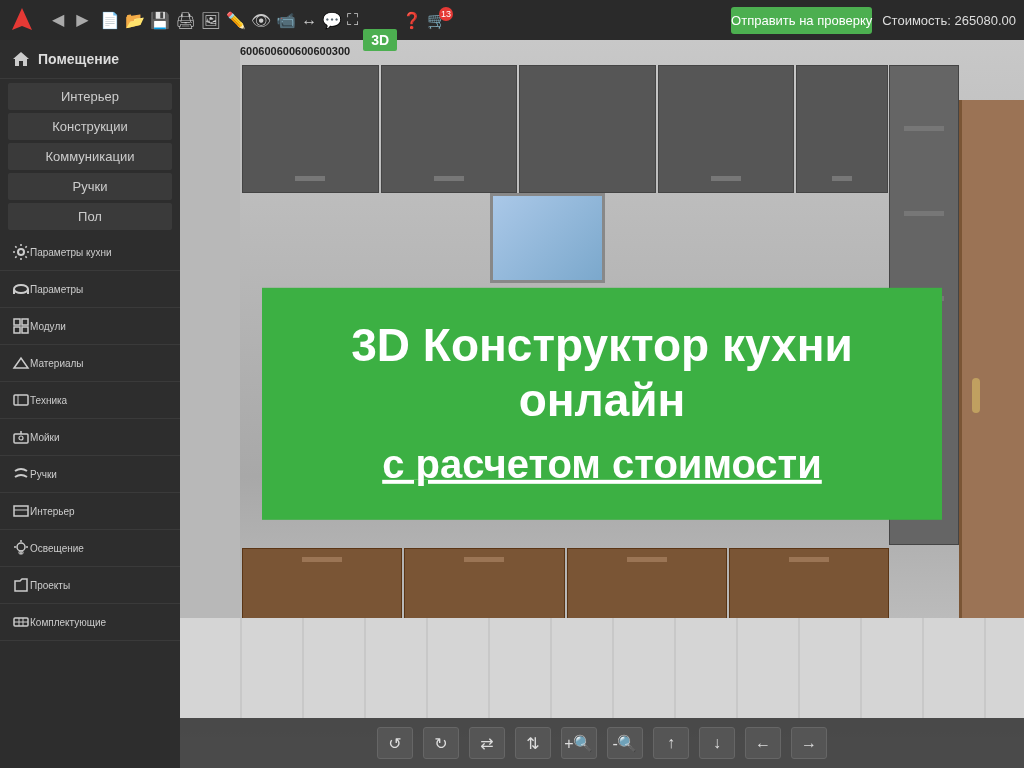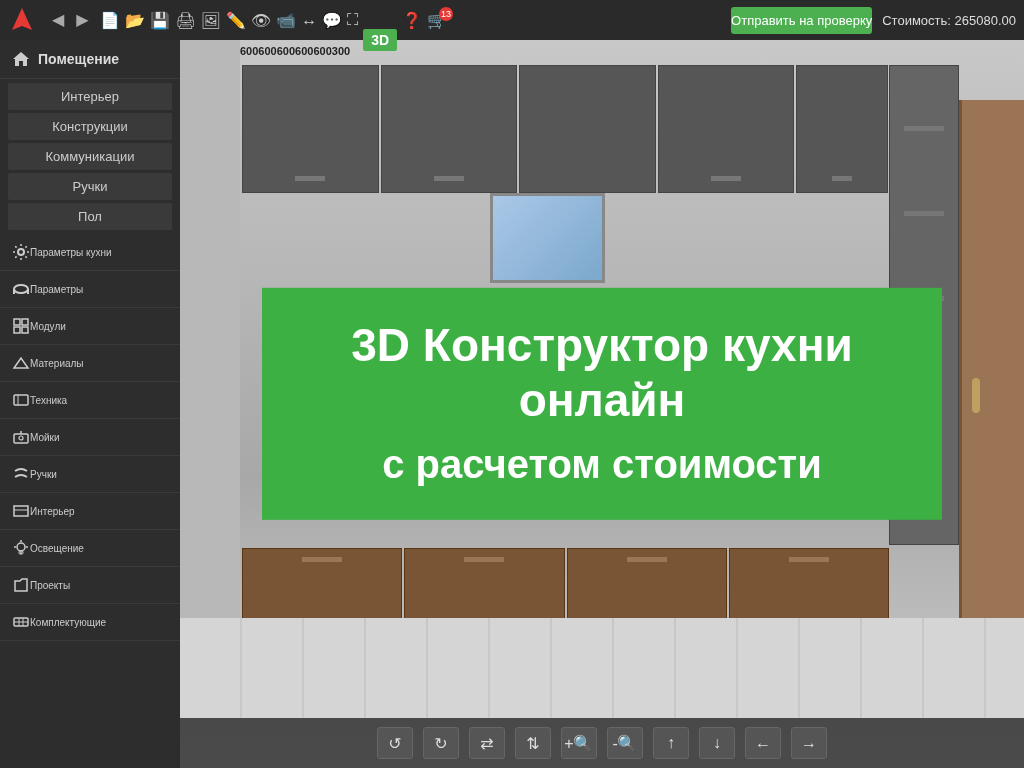--- a/index.html
+++ b/index.html
@@ -219,20 +219,21 @@
     .overlay-banner-title {
       font-size: 46px;
       font-weight: bold;
       line-height: 1.2;
     }
     .overlay-banner-sub {
       font-size: 40px;
       font-weight: bold;
       margin-top: 10px;
       line-height: 1.3;
+      text-decoration: underline;
     }
 
     
     .bottom-controls {
       position: absolute;
       bottom: 0;
       left: 0;
       right: 0;
       height: 50px;
       background: rgba(50,50,50,0.85);

